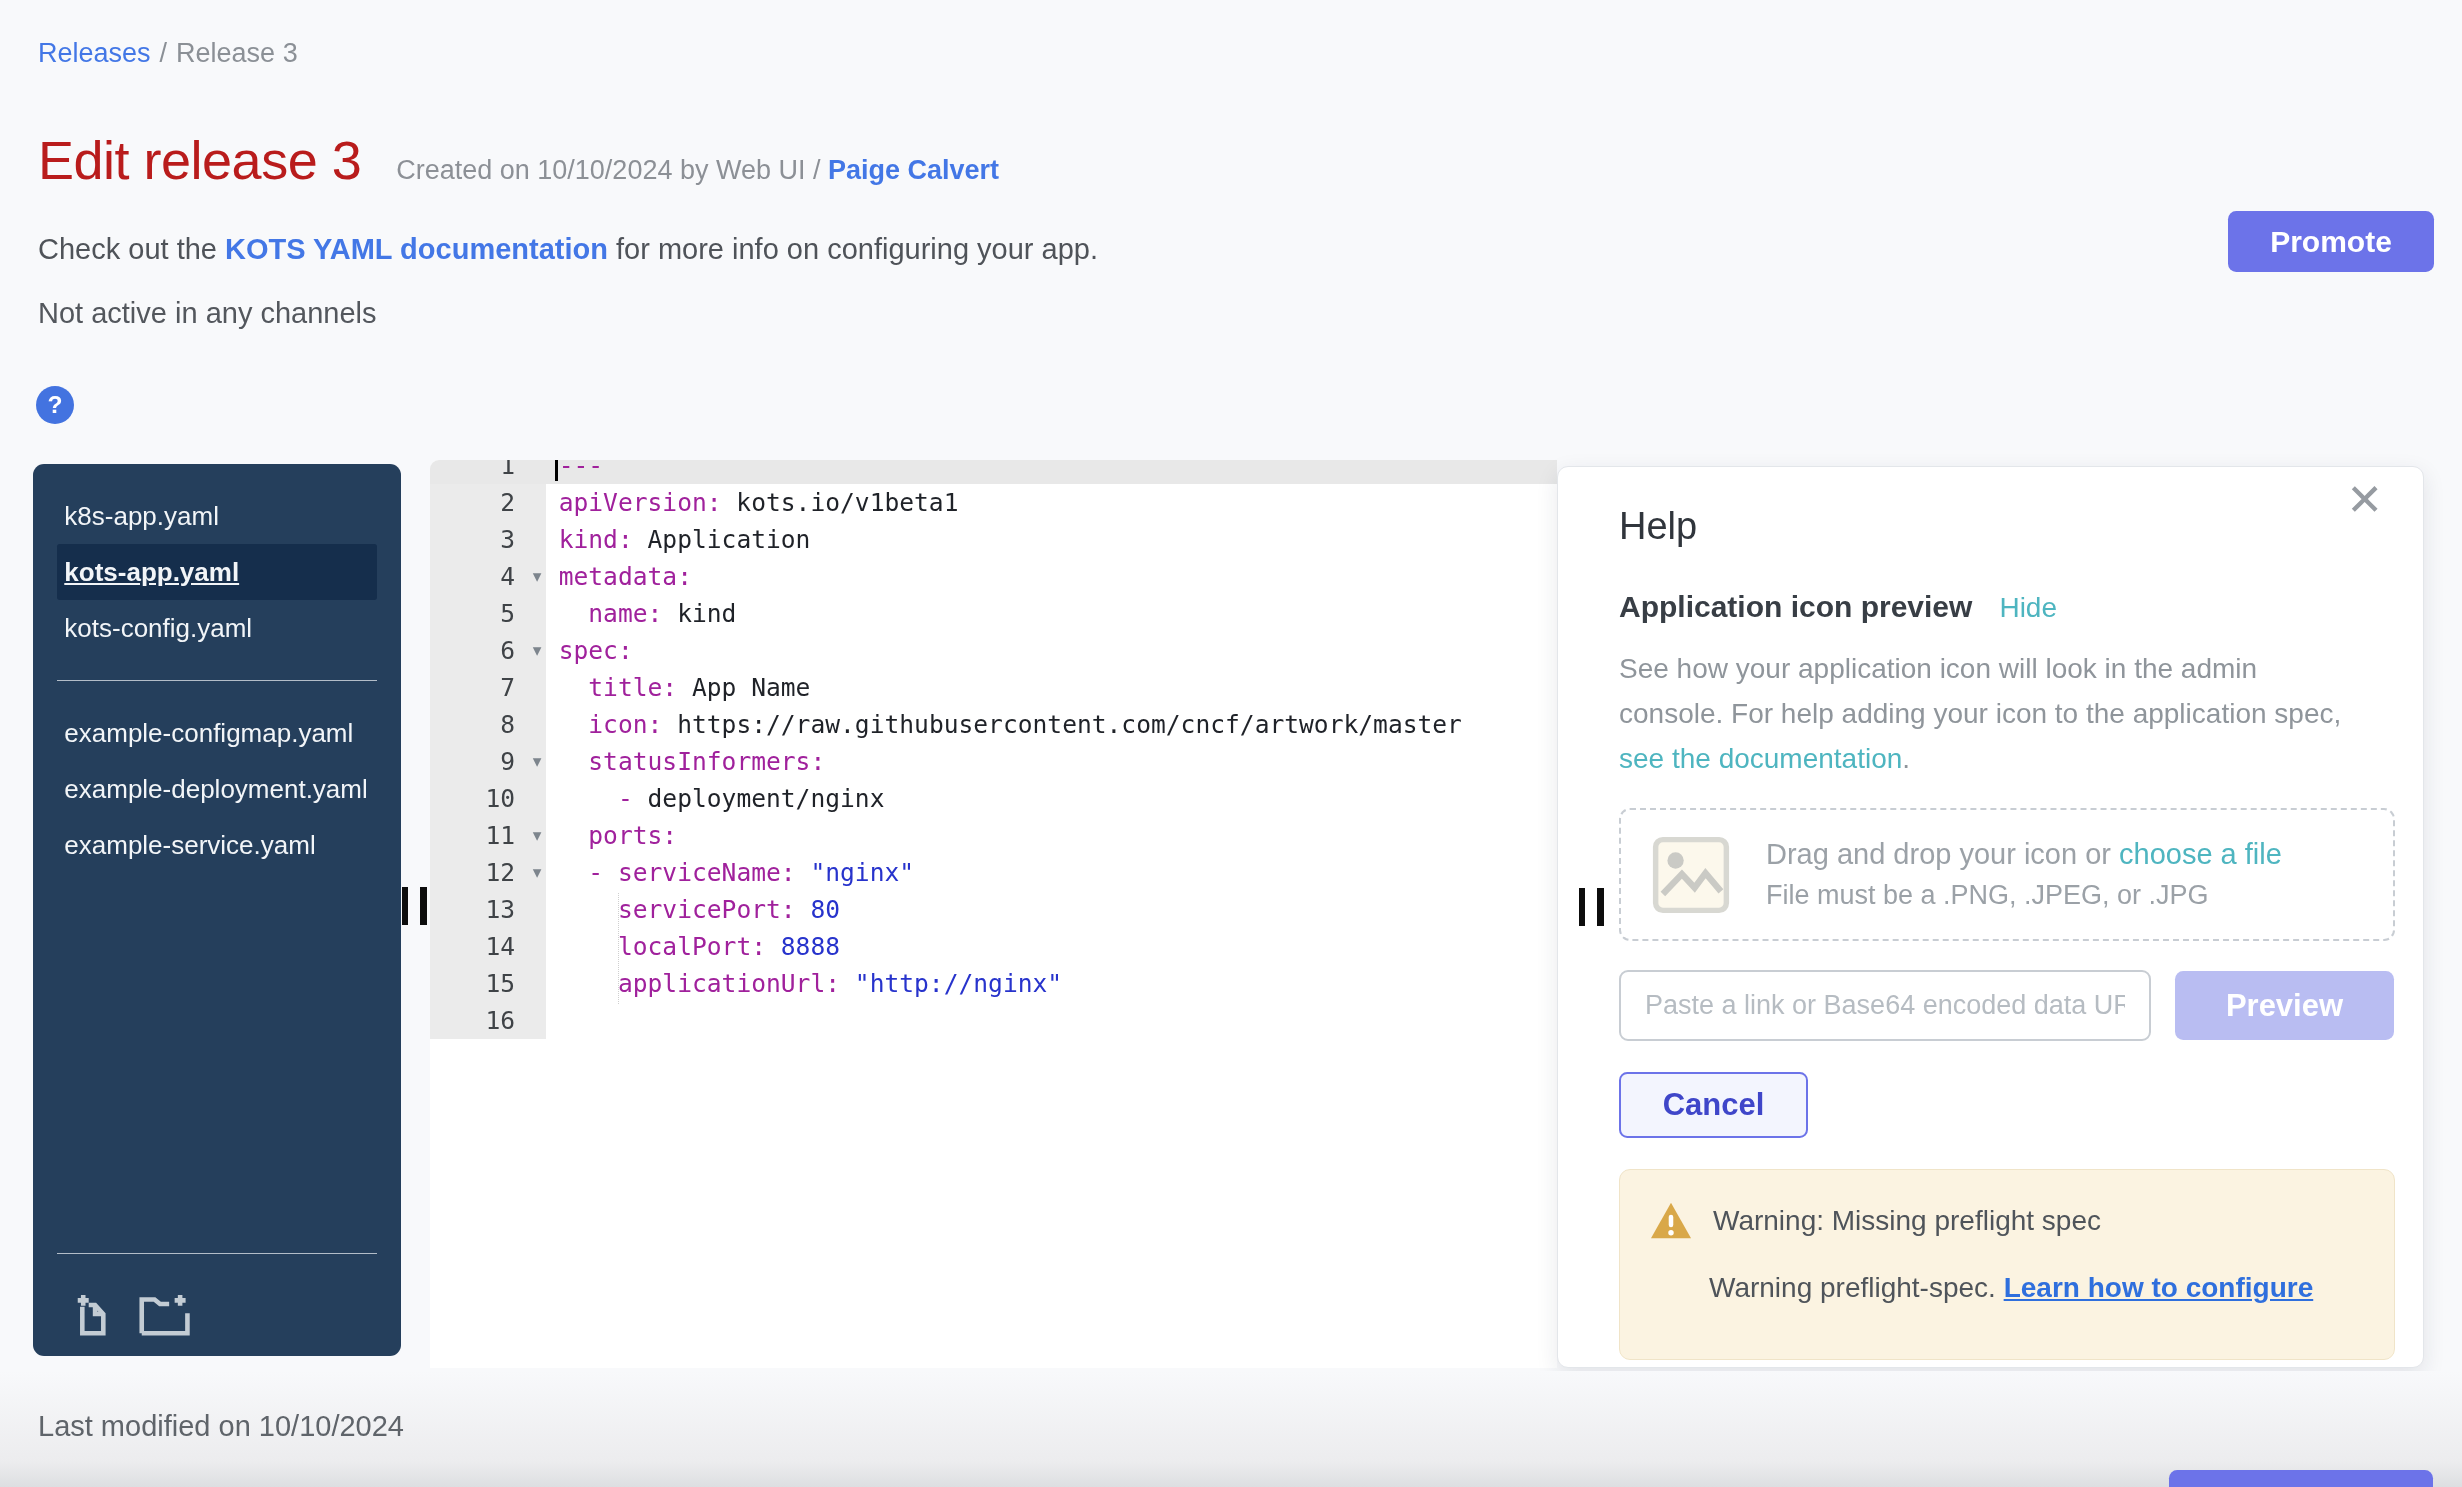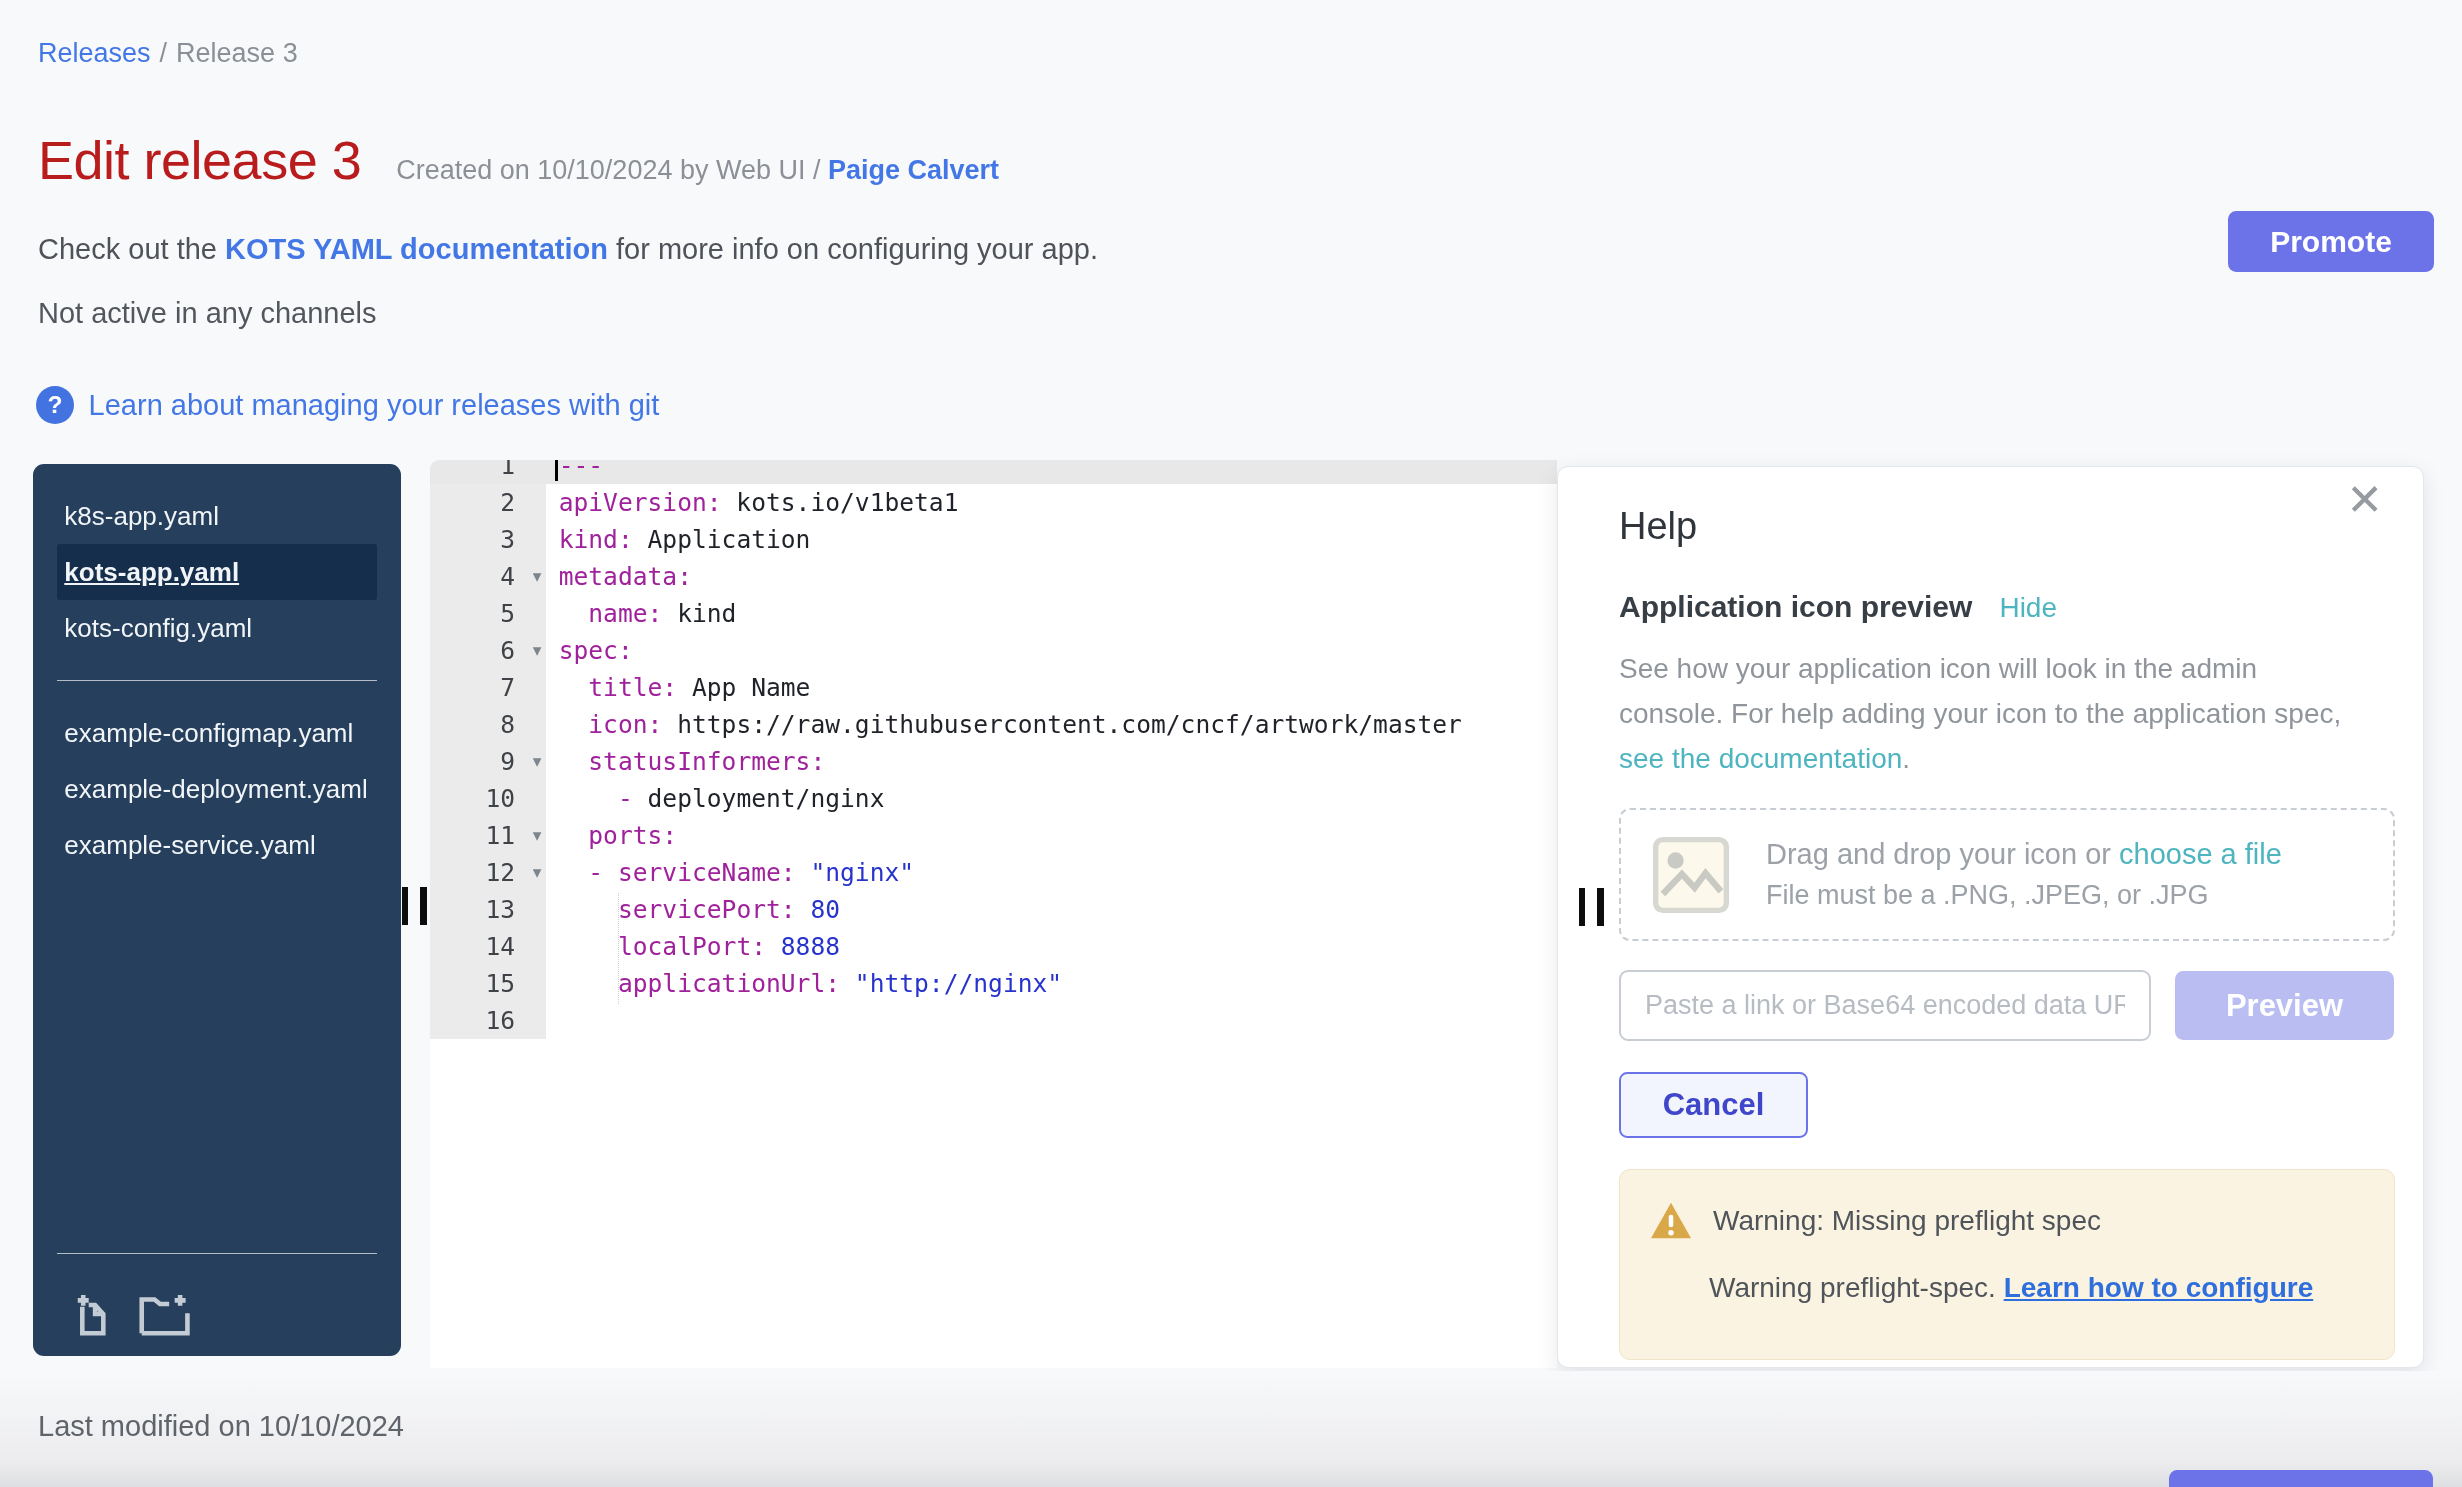--- a/index.html
+++ b/index.html
@@ -164,21 +164,20 @@
 
 <div class="doc-line">
   <span>Check out the </span><a class="doc-link">KOTS YAML documentation</a><span> for more info on configuring your app.</span>
 </div>
 <div class="channel-status">Not active in any channels</div>
 
 <button class="promote-btn">Promote</button>
 
 <div class="git-row">
   <div class="q-icon">?</div>
-  <span class="git-label">Learn about managing your releases with git</span>
 </div>
 
 <div class="sidebar">
   <div class="file-list" id="file-list">
       <div class="file-item">k8s-app.yaml</div>
       <div class="file-item selected">kots-app.yaml</div>
       <div class="file-item">kots-config.yaml</div>
       <div class="file-divider"></div>
       <div class="file-item">example-configmap.yaml</div>
       <div class="file-item">example-deployment.yaml</div>

